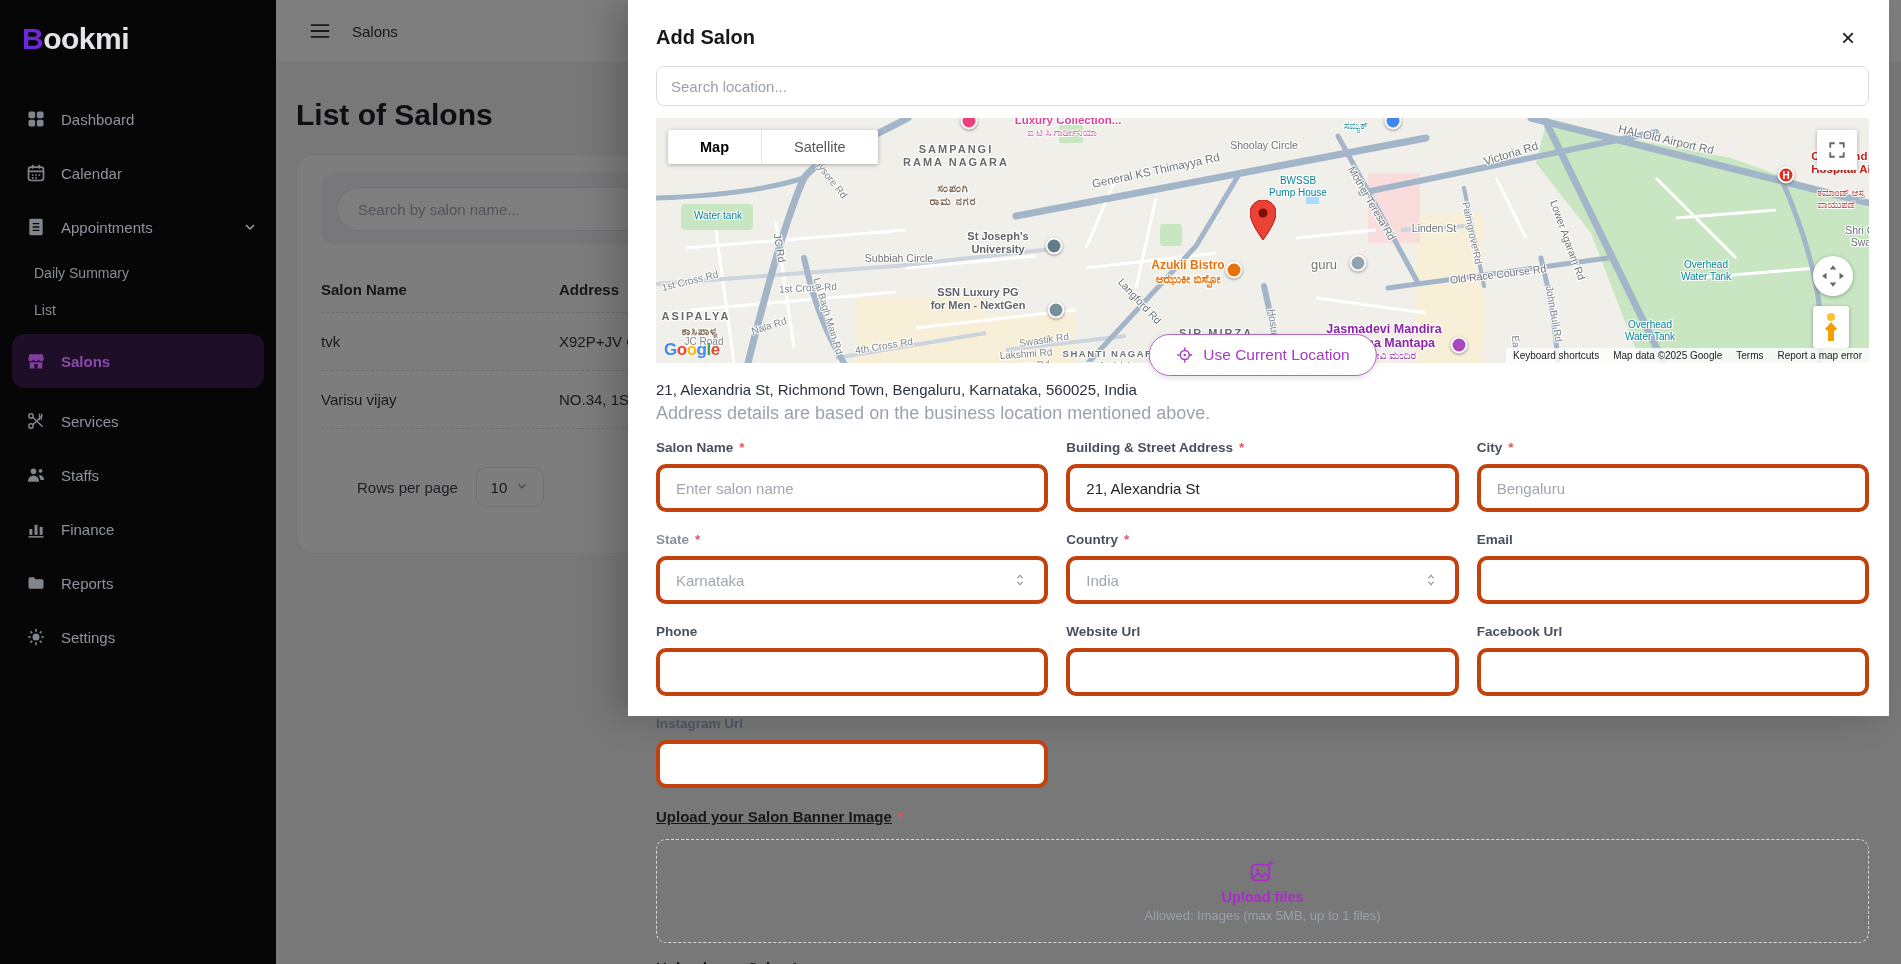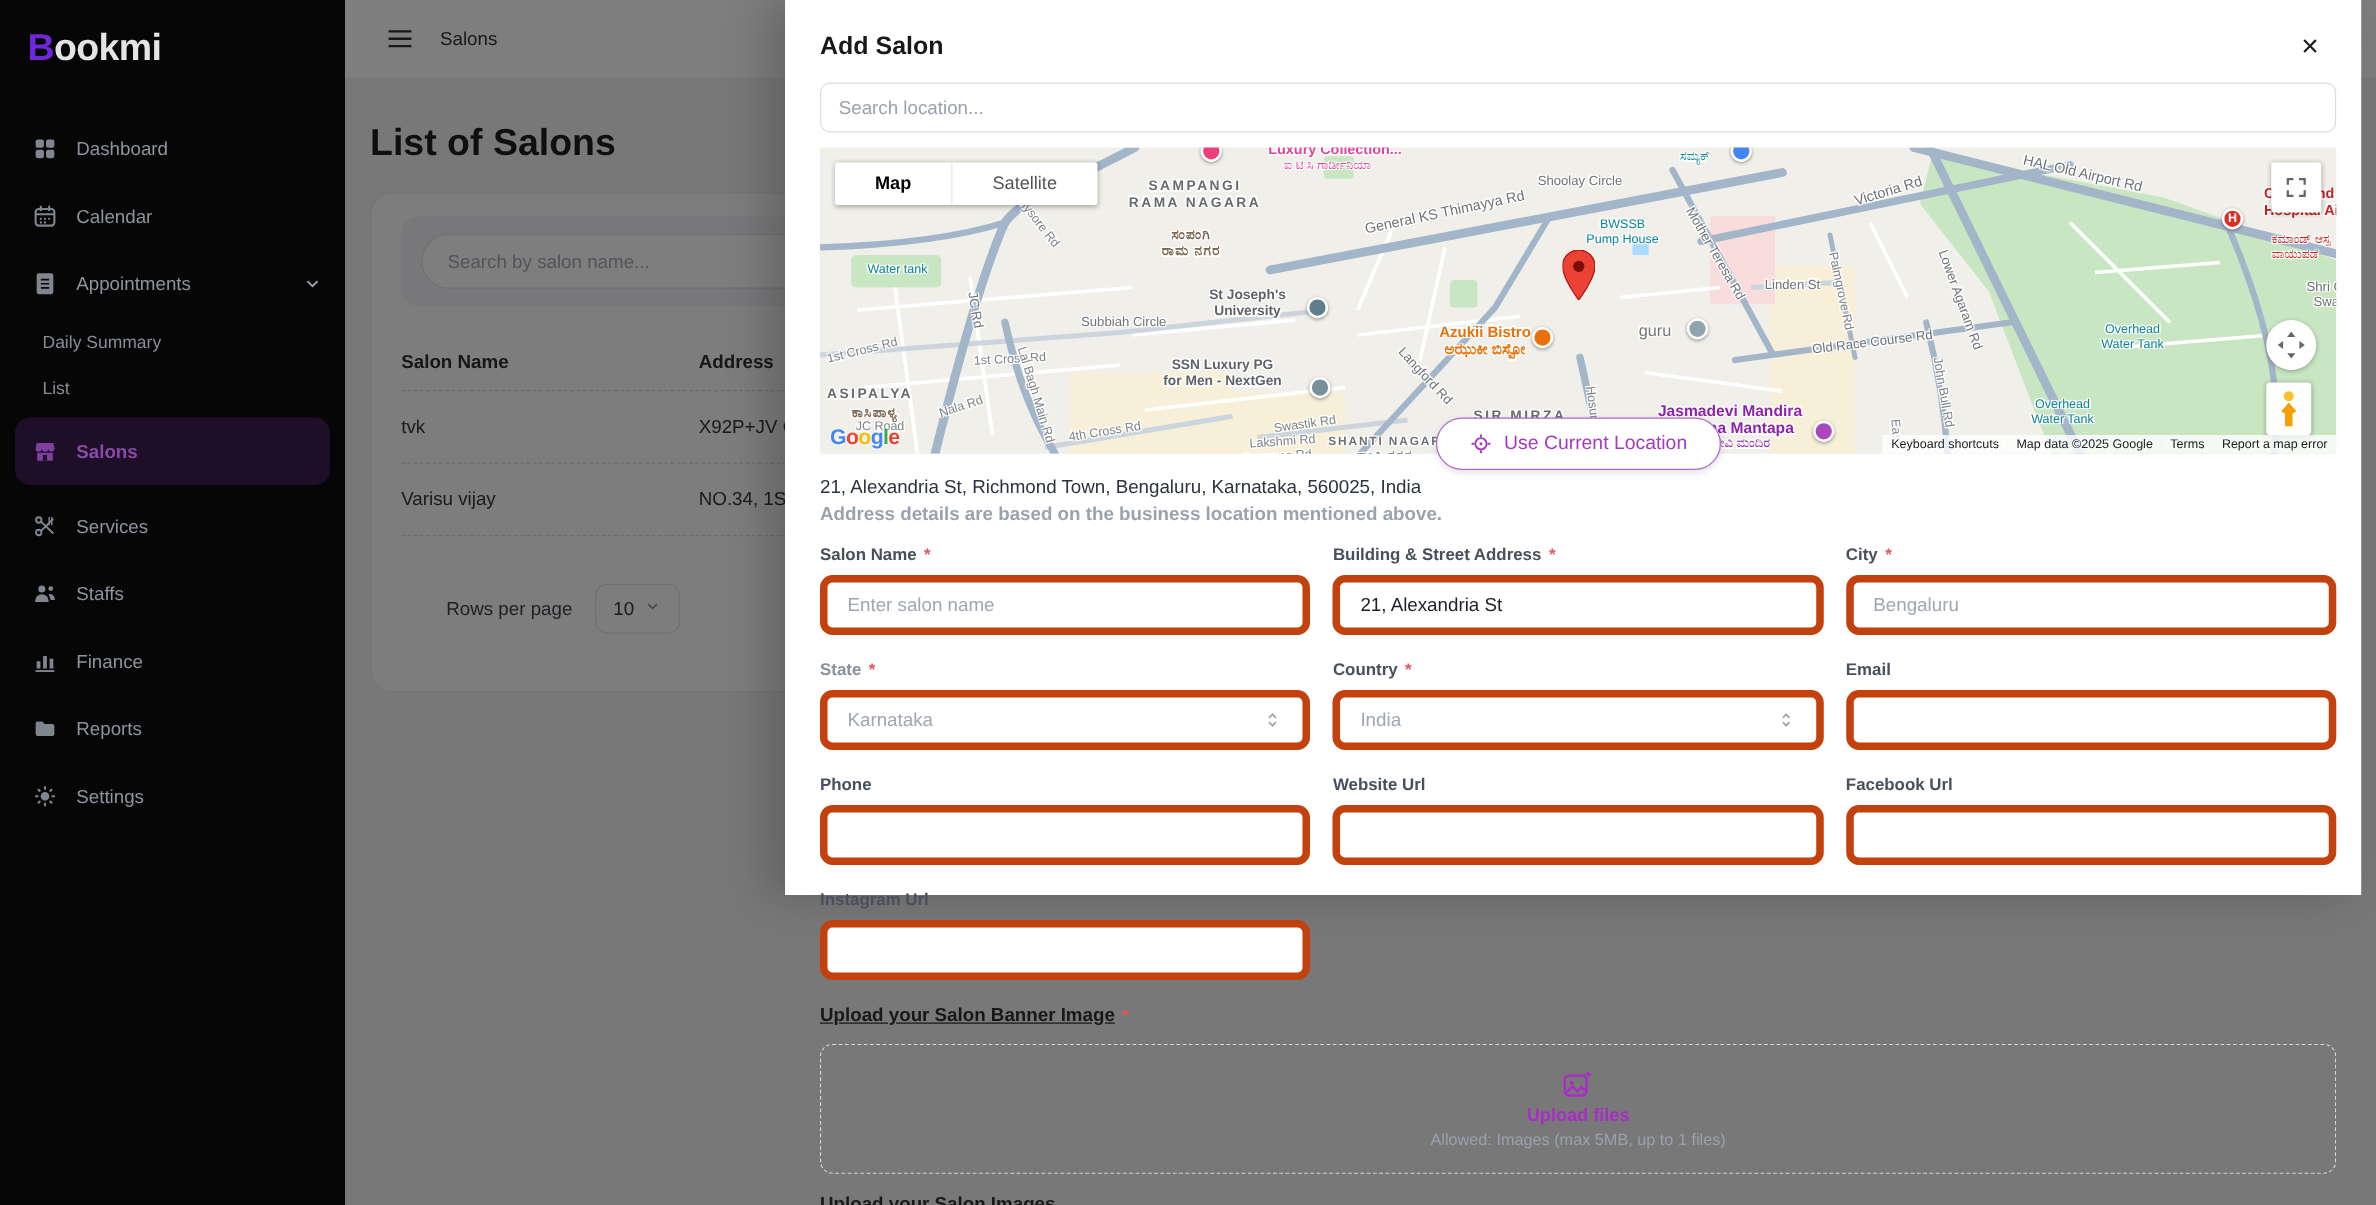--- a/index.html
+++ b/index.html
@@ -106,27 +106,27 @@
   .google-logo { position:absolute; left:8px; bottom:3px; font-size:17px; font-weight:700; z-index:4;
     text-shadow:0 0 2px #fff; letter-spacing:-0.5px; }
   .pin { position:absolute; left:594px; top:82px; z-index:3; }
   .use-loc { position:absolute; left:50%; transform:translateX(-50%); top:216px; height:42px; padding:0 26px;
     background:#fff; border:1.5px solid #b266cc; border-radius:9999px; display:flex; align-items:center;
     gap:10px; color:#a23bc2; font-size:15.5px; cursor:pointer; z-index:6; box-shadow:0 2px 6px rgba(0,0,0,0.12); }
   .use-loc svg { width:18px; height:18px; }
 
   
   .addr-line { margin:18px 20px 0 28px; font-size:15px; font-weight:500; color:#2b333e; }
-  .addr-note { margin:5px 20px 0 28px; font-size:15px; color:#9ba2ac;font-weight:bold; }
+  .addr-note { margin:5px 20px 0 28px; font-size:18px; color:#9ba2ac; }
   .form-grid { margin:16px 20px 0 28px; display:grid; grid-template-columns:repeat(3,1fr);
     column-gap:18px; row-gap:20px; }
   .flabel { font-size:13.5px; font-weight:700; color:#49505c; margin-bottom:9px; }
   .flabel.dim { color:#8b919b; }
   .flabel .ast { color:#e5535f; margin-left:6px; }
-  .finput { height:48px; border:6px solid #c2410c; border-radius:10px; display:flex; align-items:center;
+  .finput { height:48px; border:4px solid #c2410c; border-radius:10px; display:flex; align-items:center;
     padding:0 16px; font-size:15px; background:#fff; }
   .finput .val { color:#1d2025; }
   .finput .val.gray, .finput .ph { color:#a0a6af; }
   .finput.select { justify-content:space-between; }
   .finput .updown { color:#9aa1ab; width:16px; height:16px; }
   .finput .updown svg { width:16px; height:16px; display:block; }
 
   
   .upload-sec { margin:20px 20px 0 28px; }
   .upload-head { font-size:15px; font-weight:700; color:#17181a; text-decoration:underline; display:inline; }

